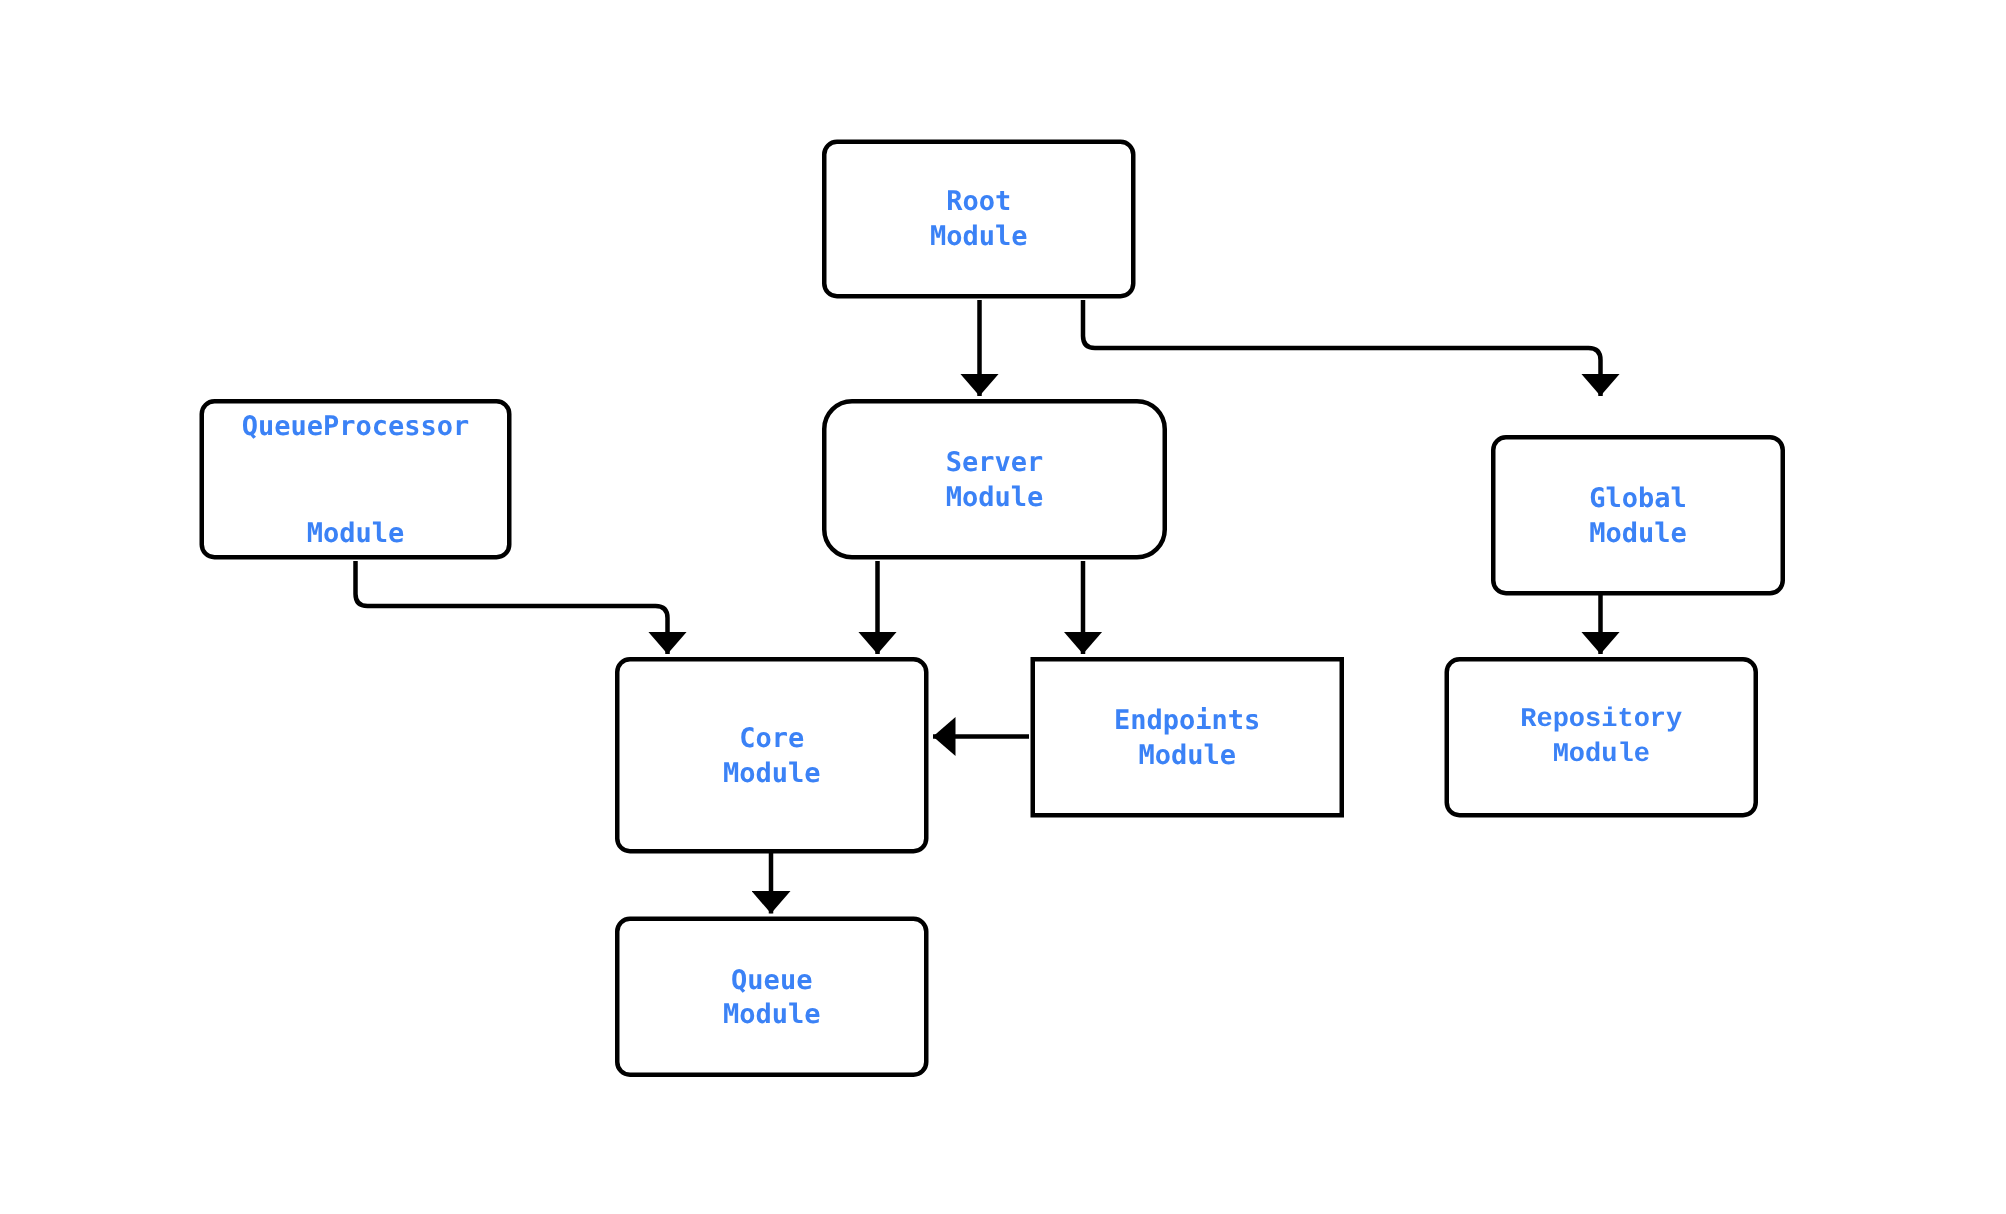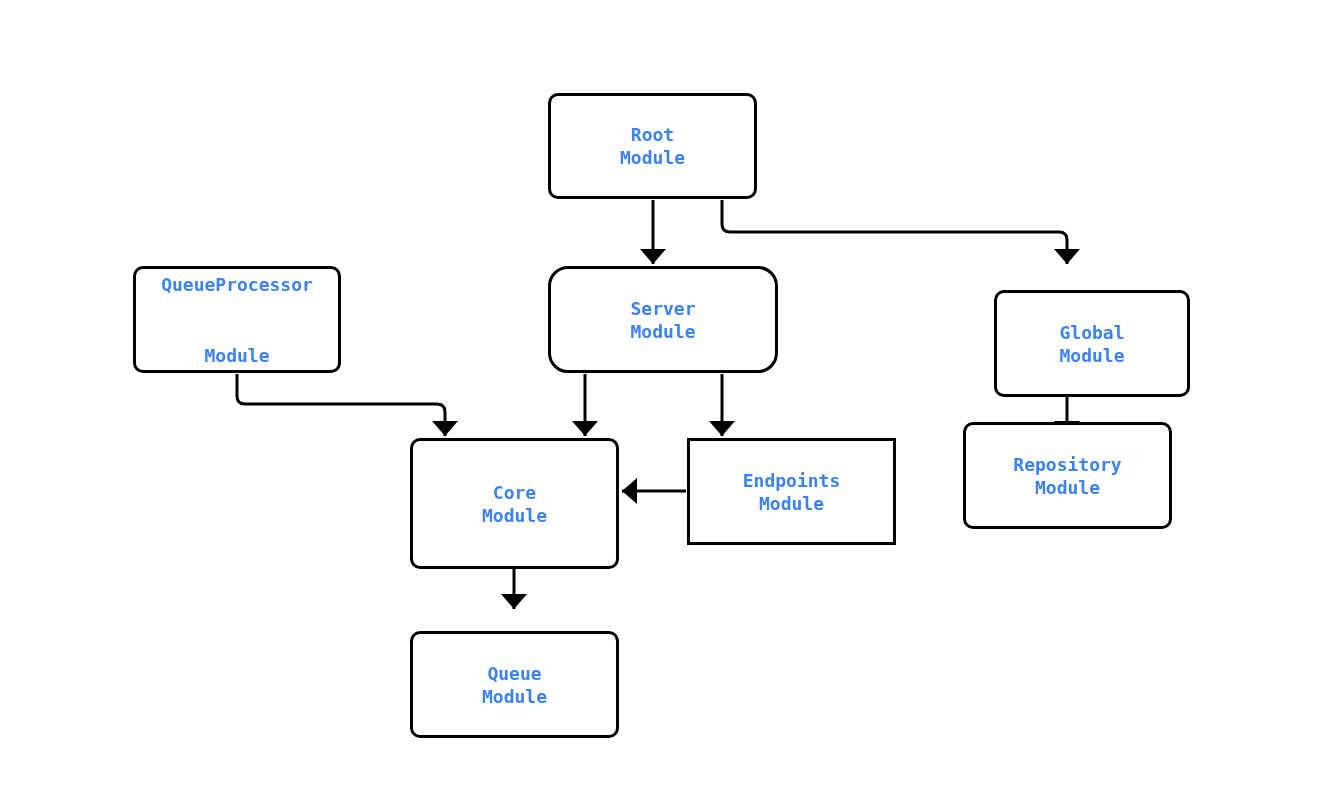--- a/index.html
+++ b/index.html
@@ -77,22 +77,22 @@
         <div class="label-line">Module</div>
       </div>
       <div class="node" style="left: 410px; top: 438px; width: 209px; height: 131px; border-radius: 10px; border-color: rgb(0, 0, 0); background: rgb(255, 255, 255);">
         <div class="label-line">Core</div>
         <div class="label-line">Module</div>
       </div>
       <div class="node" style="left: 687px; top: 438px; width: 209px; height: 107px; border-radius: 0; border-color: rgb(0, 0, 0); background: rgb(255, 255, 255);">
         <div class="label-line">Endpoints</div>
         <div class="label-line">Module</div>
       </div>
-      <div class="node" style="left: 963px; top: 422px; width: 209px; height: 107px; border-radius: 10px; border-color: rgb(0, 0, 0); background: rgb(255, 255, 255);">
+      <div class="node" style="left: 963px; top: 438px; width: 209px; height: 107px; border-radius: 10px; border-color: rgb(0, 0, 0); background: rgb(255, 255, 255); font-family: Liberation Mono, monospace;">
         <div class="label-line">Repository</div>
         <div class="label-line">Module</div>
       </div>
-      <div class="node" style="left: 410px; top: 611px; width: 209px; height: 107px; border-radius: 10px; border-color: rgb(0, 0, 0); background: rgb(255, 255, 255); margin-top: 20px;">
+      <div class="node" style="left: 410px; top: 611px; width: 209px; height: 107px; border-radius: 10px; border-color: rgb(0, 0, 0); background: rgb(255, 255, 255);">
         <div class="label-line">Queue</div>
         <div class="label-line">Module</div>
       </div>
     </div>
 </div>
 
 </body></html>

